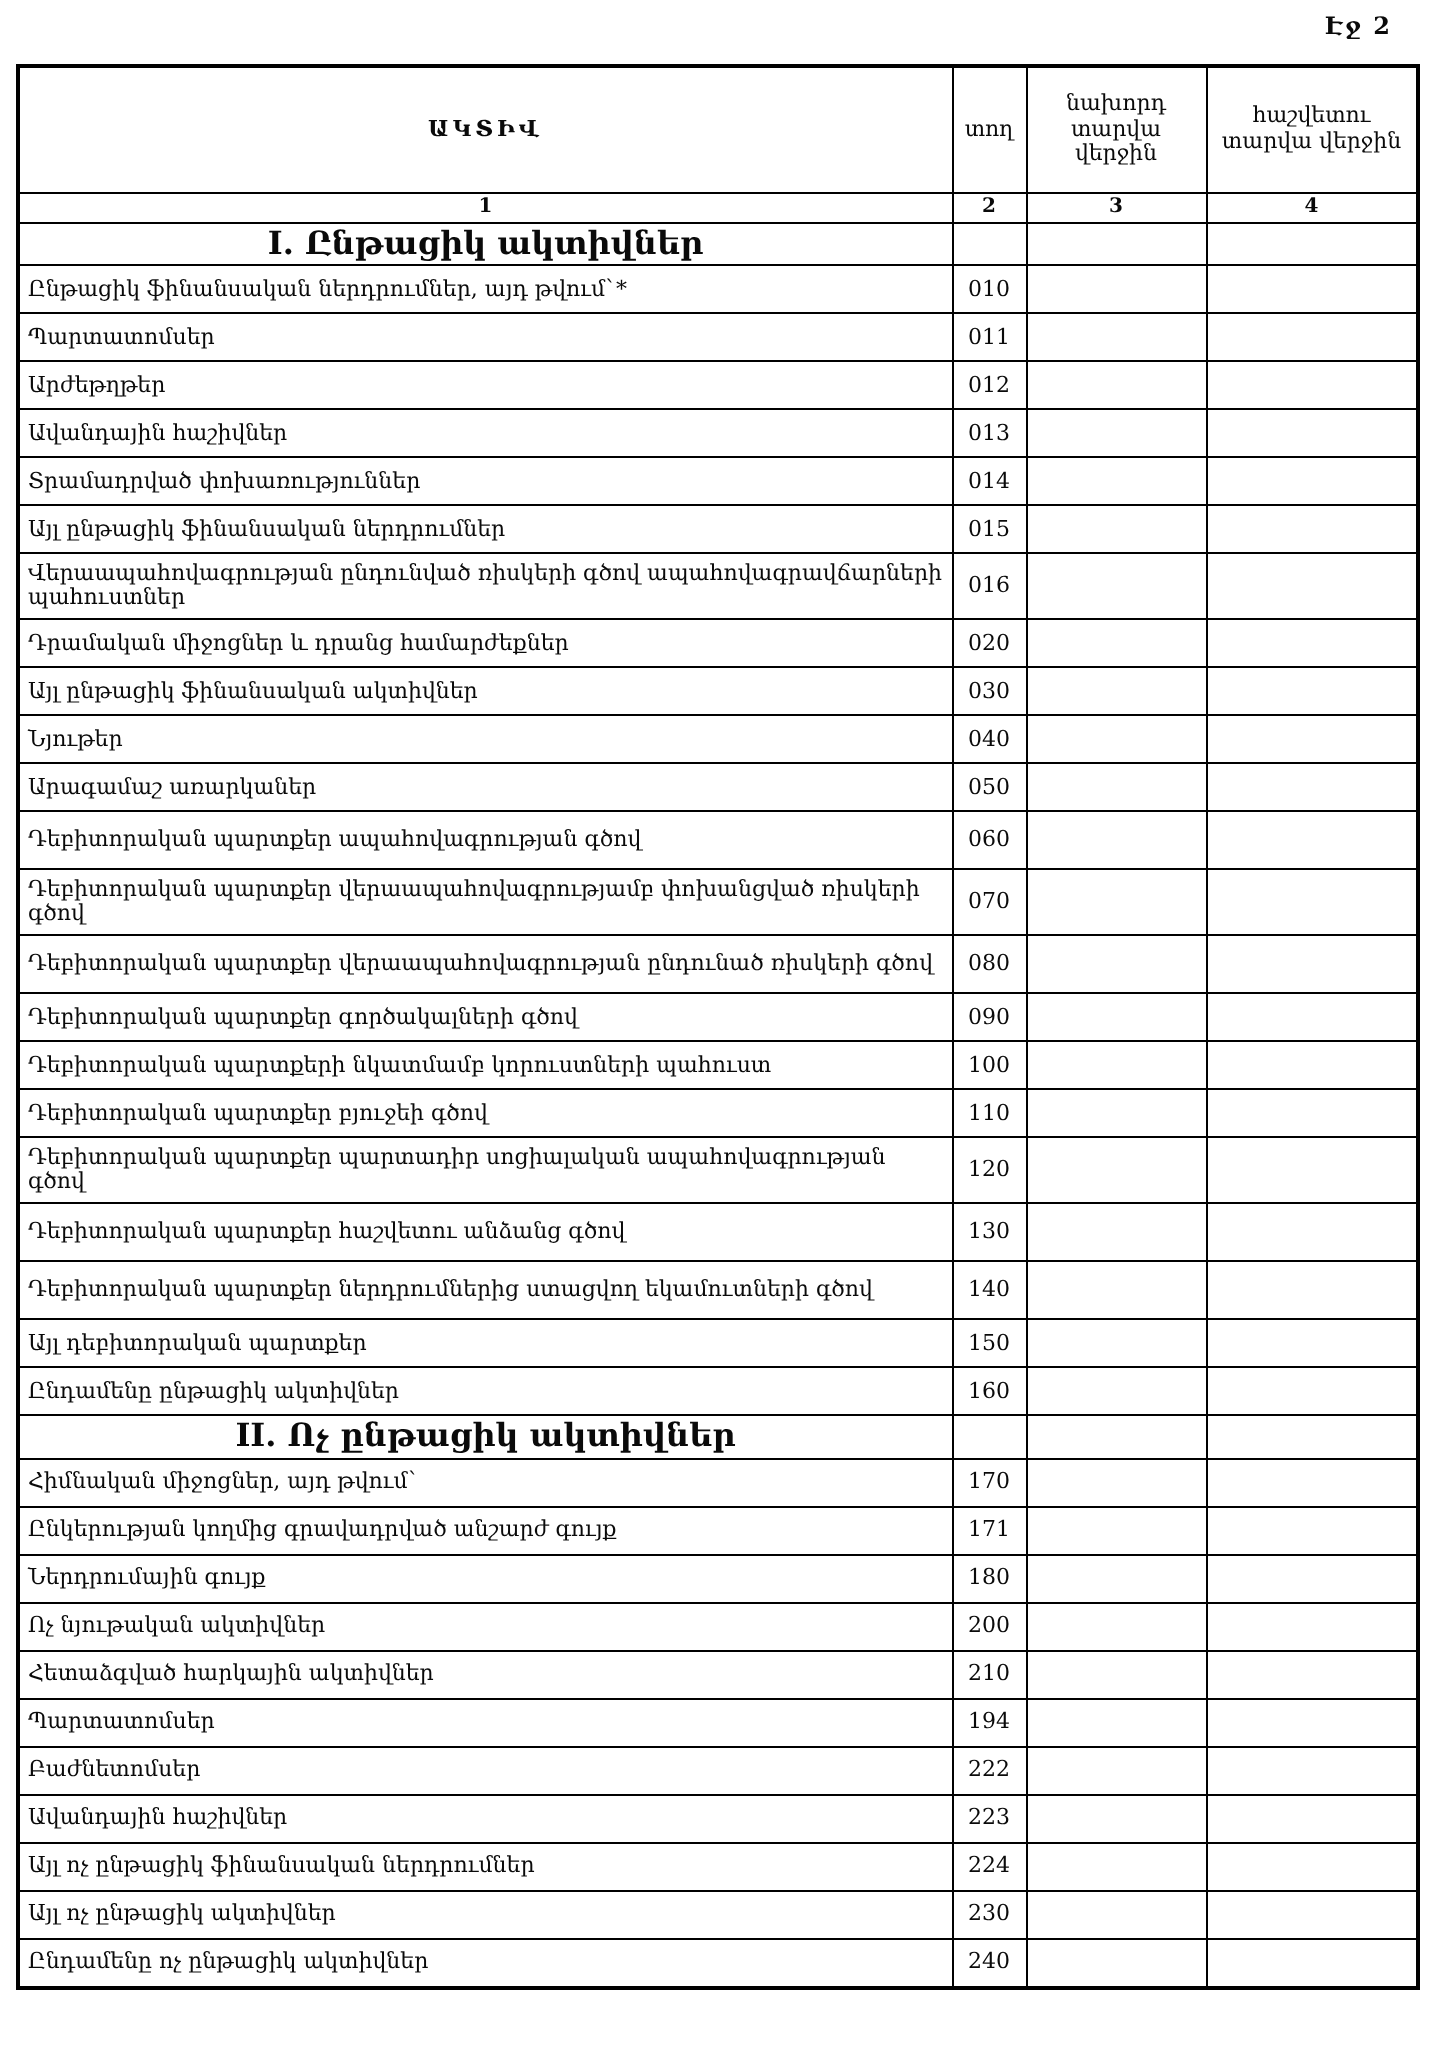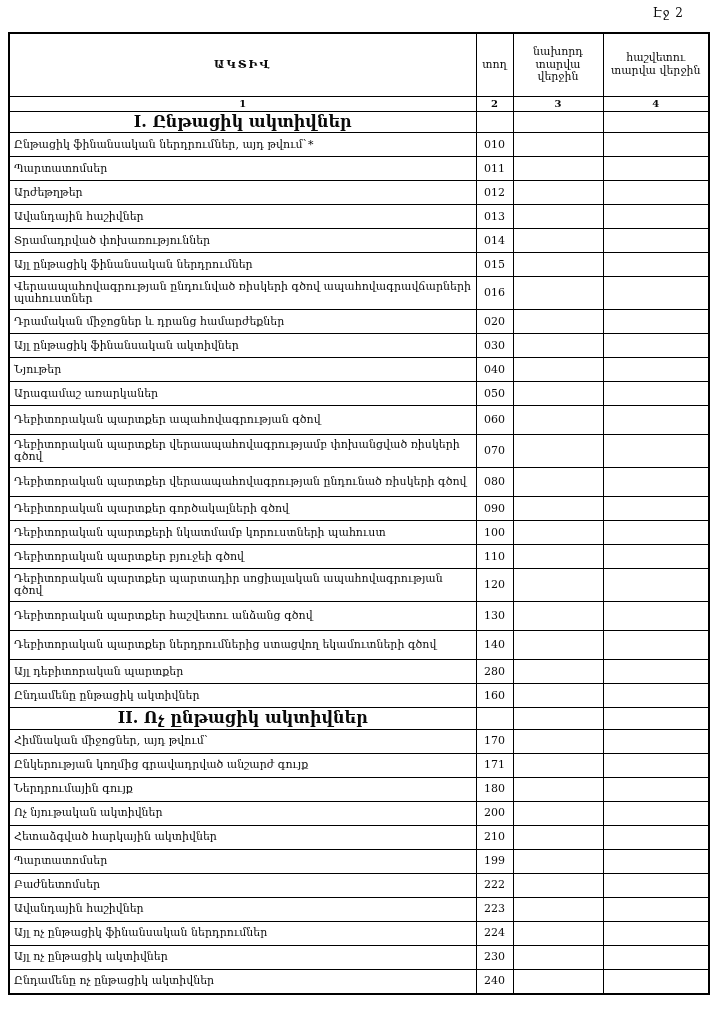--- a/index.html
+++ b/index.html
@@ -5,22 +5,22 @@
   html,body{margin:0;padding:0;}
   body{
     width:716px;height:1033px;
     background:#ffffff;
     position:relative;
     font-family:"DejaVu Serif","Liberation Serif",serif;
     color:#0a0a0a;
     -webkit-font-smoothing:none;
   }
   .page-label{
-    position:absolute;top:6px;right:32px;
-    font-size:12px;font-weight:normal;letter-spacing:1px;margin-left:12px;
+    position:absolute;top:6px;right:20px;
+    font-size:12px;font-weight:bold;letter-spacing:1px;margin-left:12px;
   }
   table.form{
     position:absolute;left:8px;top:32px;
     width:700px;
     border-collapse:collapse;
     table-layout:fixed;
     border:2px solid #000;
   }
   table.form td{
     border:1px solid #000;
@@ -193,21 +193,21 @@
         <td class="c-val"></td>
       </tr>
       <tr class="h-m">
         <td class="c-label">Դեբիտորական պարտքեր ներդրումներից ստացվող եկամուտների գծով</td>
         <td class="c-code">140</td>
         <td class="c-val"></td>
         <td class="c-val"></td>
       </tr>
       <tr class="h-s">
         <td class="c-label">Այլ դեբիտորական պարտքեր</td>
-        <td class="c-code">280</td>
+        <td class="c-code">150</td>
         <td class="c-val"></td>
         <td class="c-val"></td>
       </tr>
       <tr class="h-s">
         <td class="c-label">Ընդամենը ընթացիկ ակտիվներ</td>
         <td class="c-code">160</td>
         <td class="c-val"></td>
         <td class="c-val"></td>
       </tr>
       <tr class=" section-row">
@@ -241,21 +241,21 @@
         <td class="c-val"></td>
       </tr>
       <tr class="h-s">
         <td class="c-label">Հետաձգված հարկային ակտիվներ</td>
         <td class="c-code">210</td>
         <td class="c-val"></td>
         <td class="c-val"></td>
       </tr>
       <tr class="h-s">
         <td class="c-label">Պարտատոմսեր</td>
-        <td class="c-code">199</td>
+        <td class="c-code">194</td>
         <td class="c-val"></td>
         <td class="c-val"></td>
       </tr>
       <tr class="h-s">
         <td class="c-label">Բաժնետոմսեր</td>
         <td class="c-code">222</td>
         <td class="c-val"></td>
         <td class="c-val"></td>
       </tr>
       <tr class="h-s">

